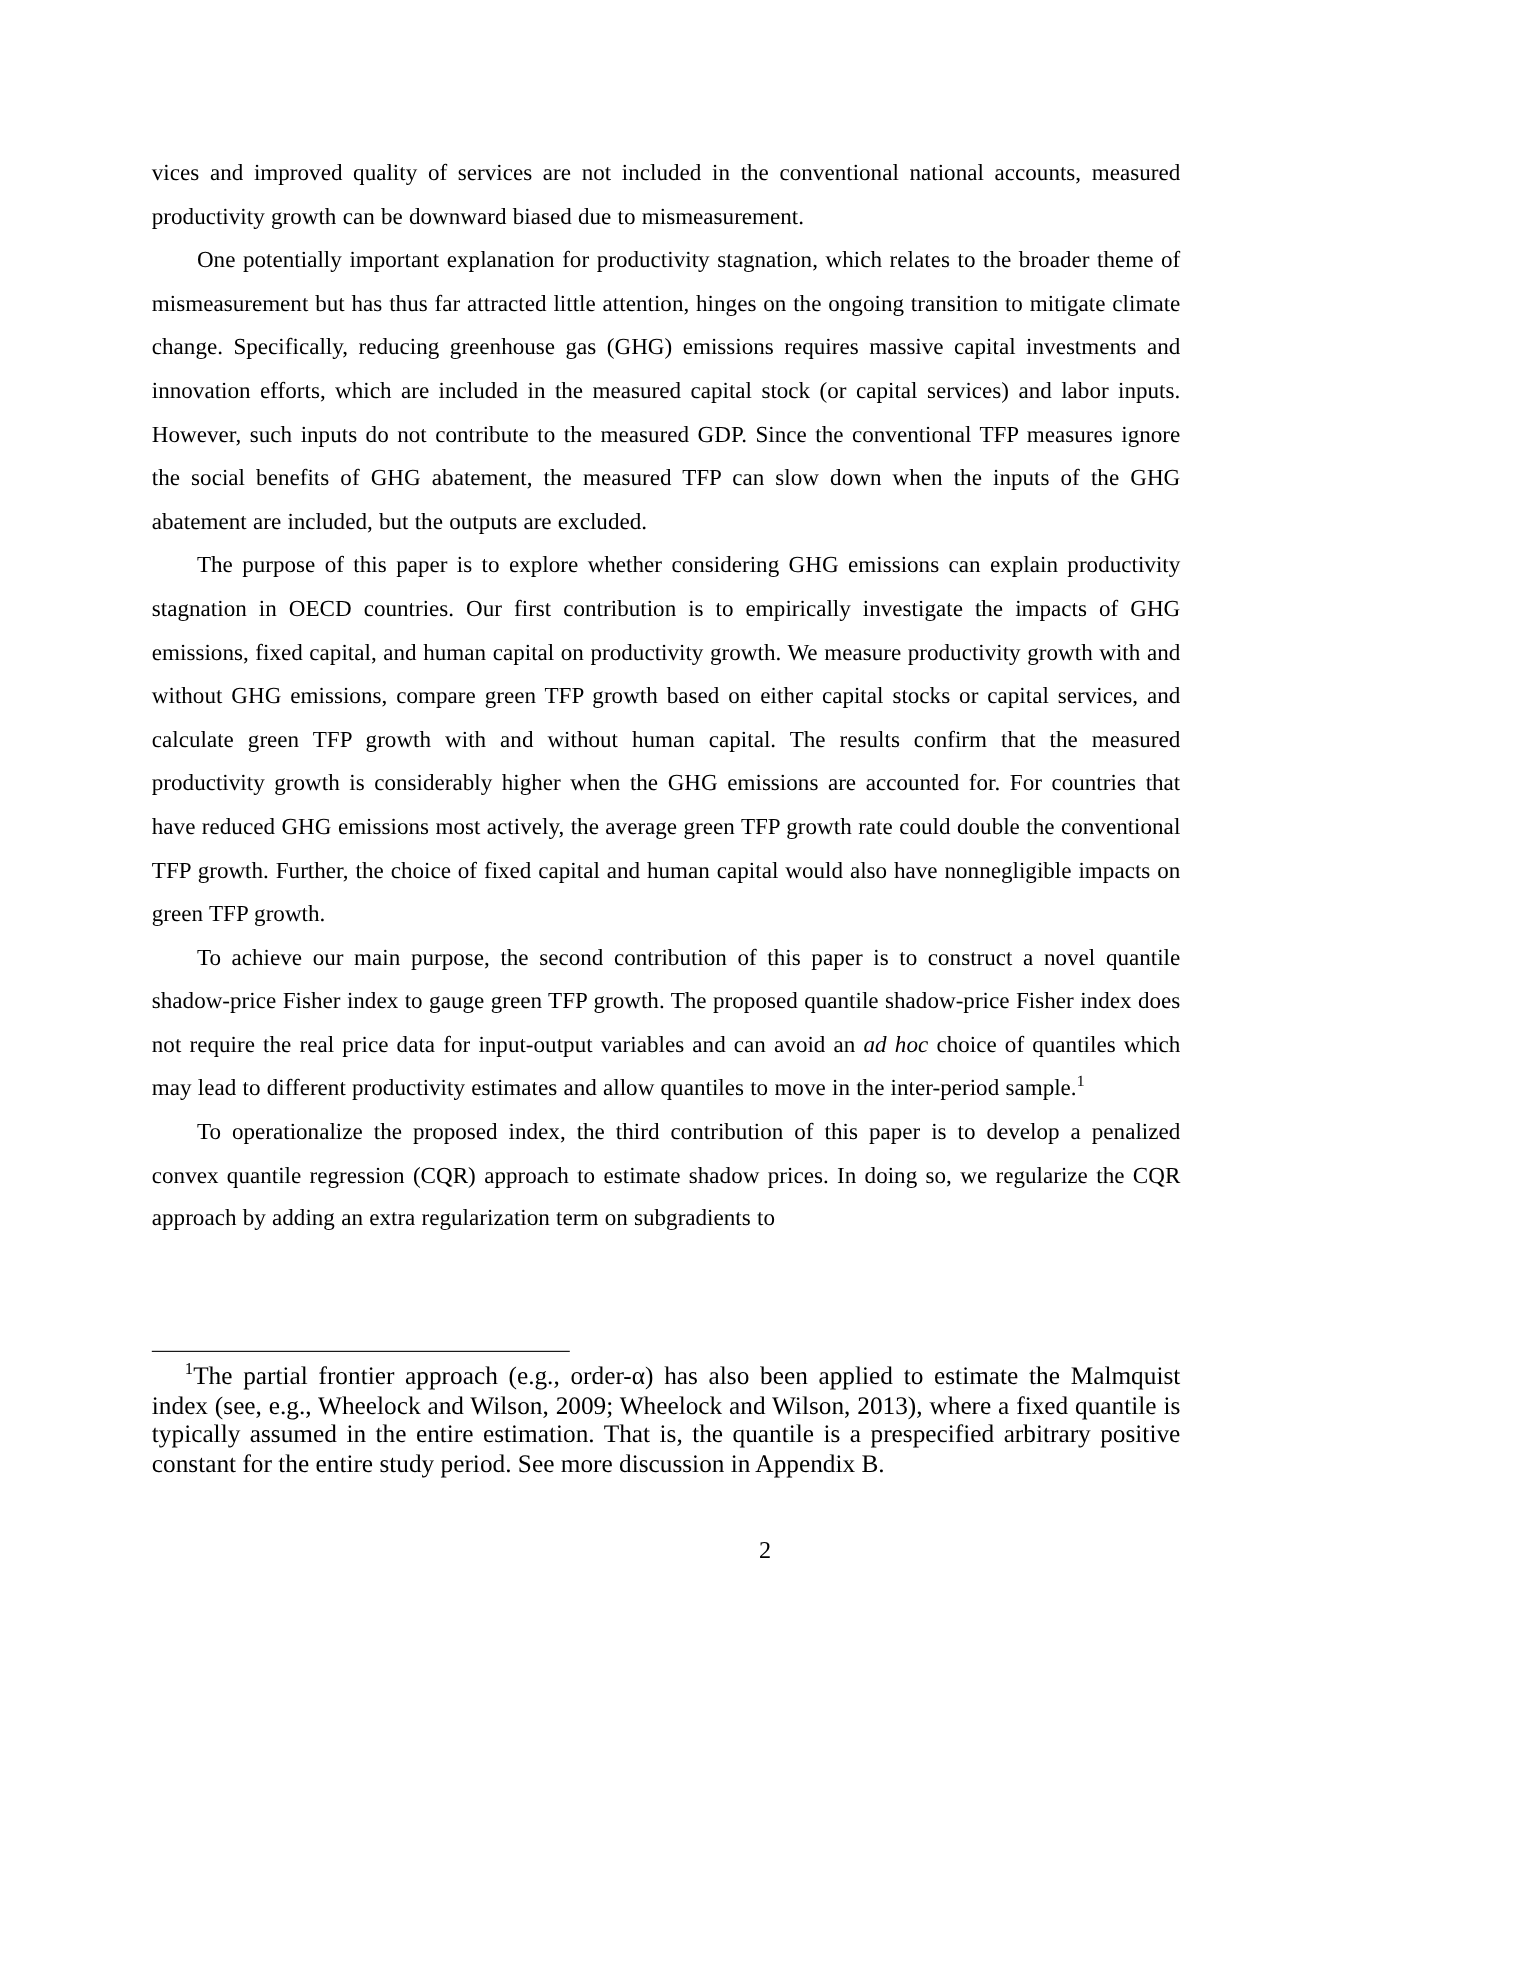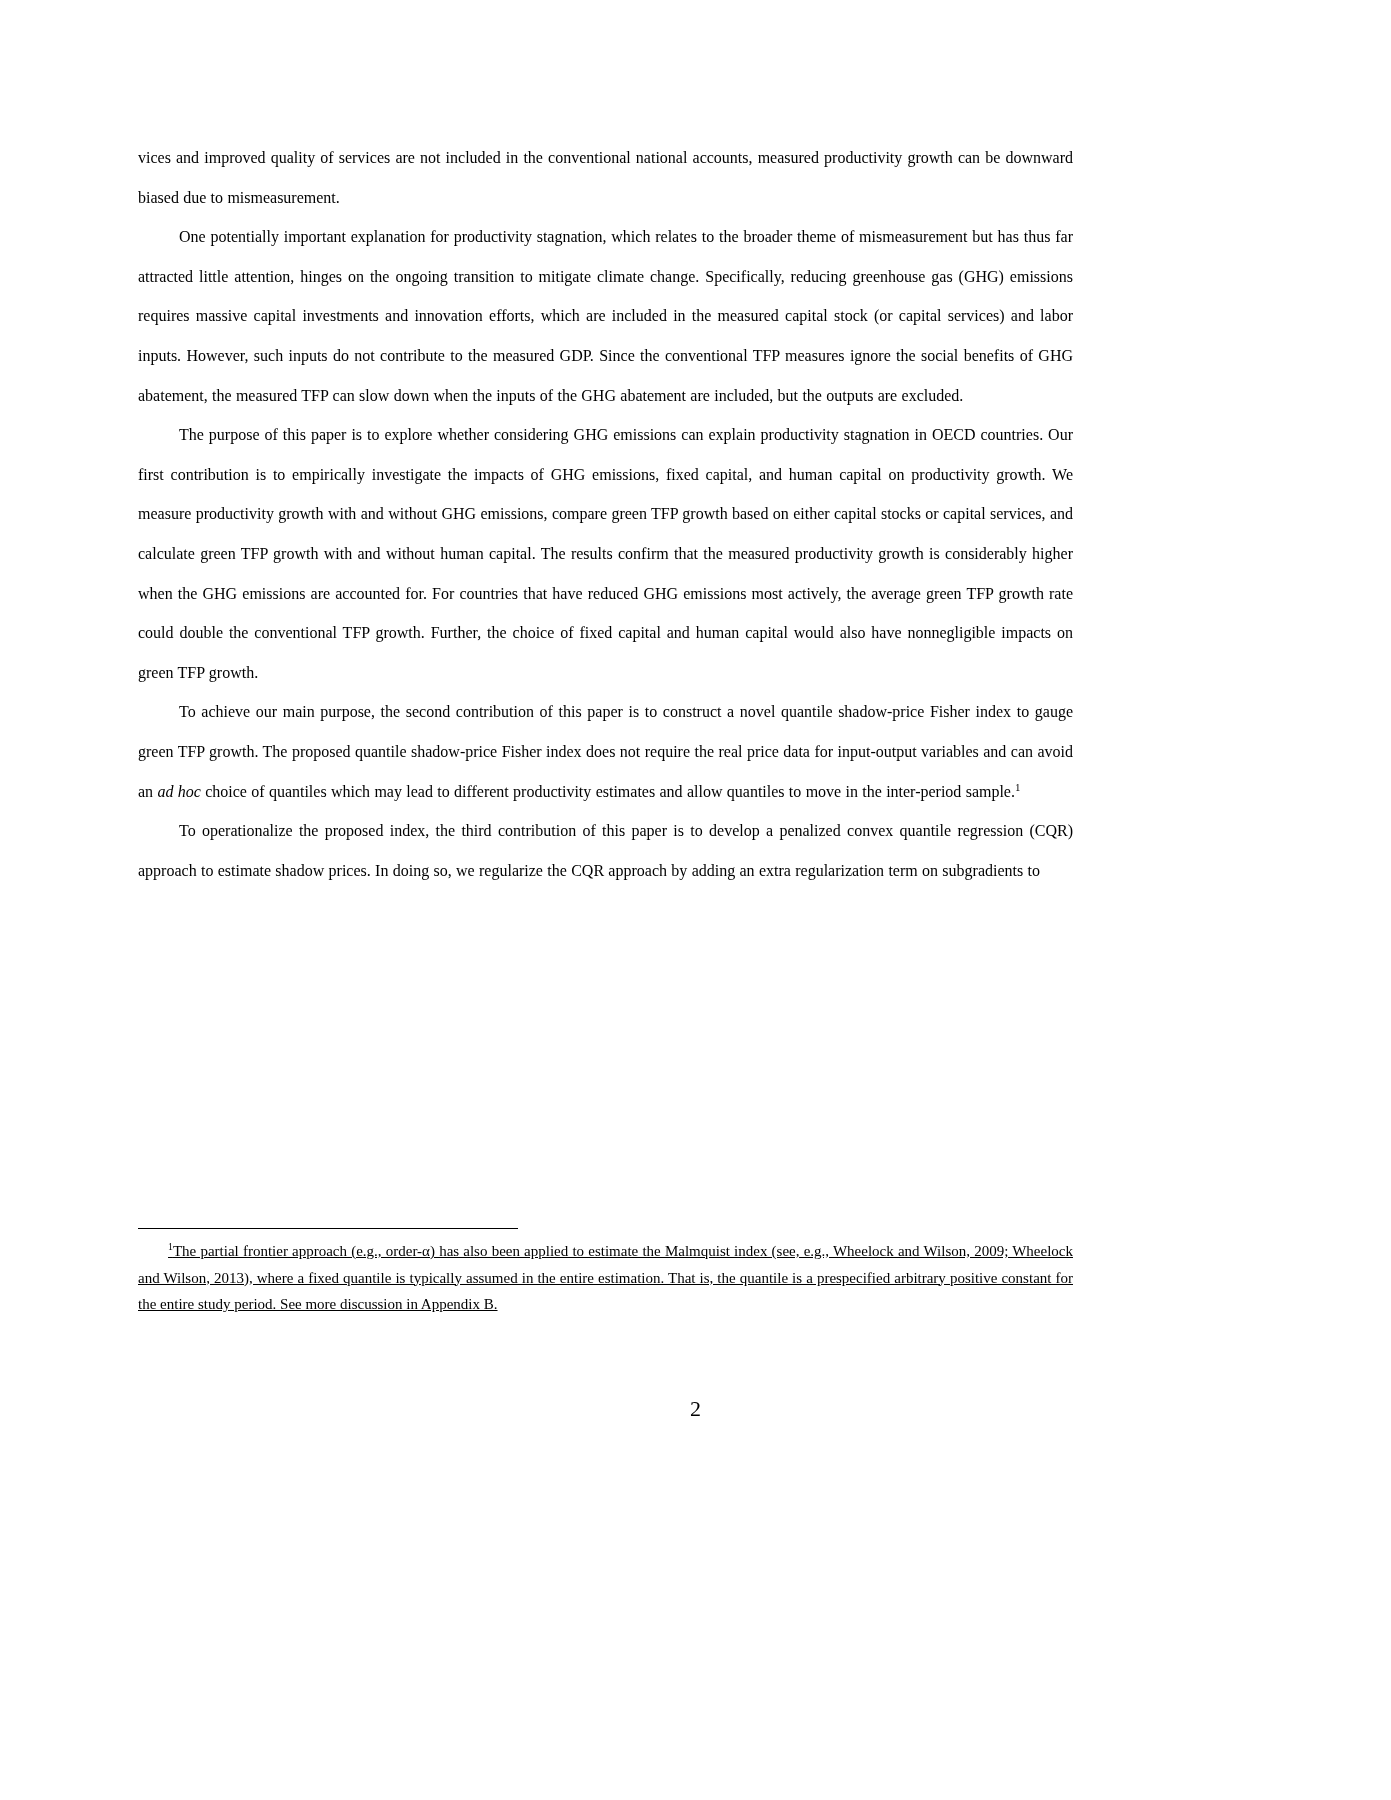--- a/index.html
+++ b/index.html
@@ -25,21 +25,21 @@
 
   .content {
     position: absolute;
     left: 138px;
     top: 138px;
     width: 935px;
   }
 
   p.body-par {
     margin: 0 0 0 0;
-    font-size: 16px;
+    font-size: 21px;
     line-height: 39.6px;
     text-align: justify;
     text-justify: inter-word;
     text-indent: 0;
     hyphens: none;
     word-spacing: 0.02em;
     font-family: Liberation Serif, serif;
   }
 
   p.body-par.indented {
@@ -66,27 +66,26 @@
 
   .footnote-rule {
     width: 380px;
     height: 0;
     border-top: 1.4px solid #000;
     margin: 0 0 9px 0;
   }
 
   p.footnote {
     margin: 0;
-    font-size: 15px;
+    font-size: 23px;
     line-height: 26.6px;
     text-align: justify;
     text-justify: inter-word;
     text-indent: 30px;
     hyphens: none;
-    text-decoration: underline;
   }
 
   .fn-marker {
     font-size: 0.66em;
     vertical-align: super;
     line-height: 0;
   }
 
   .page-number {
     position: absolute;

